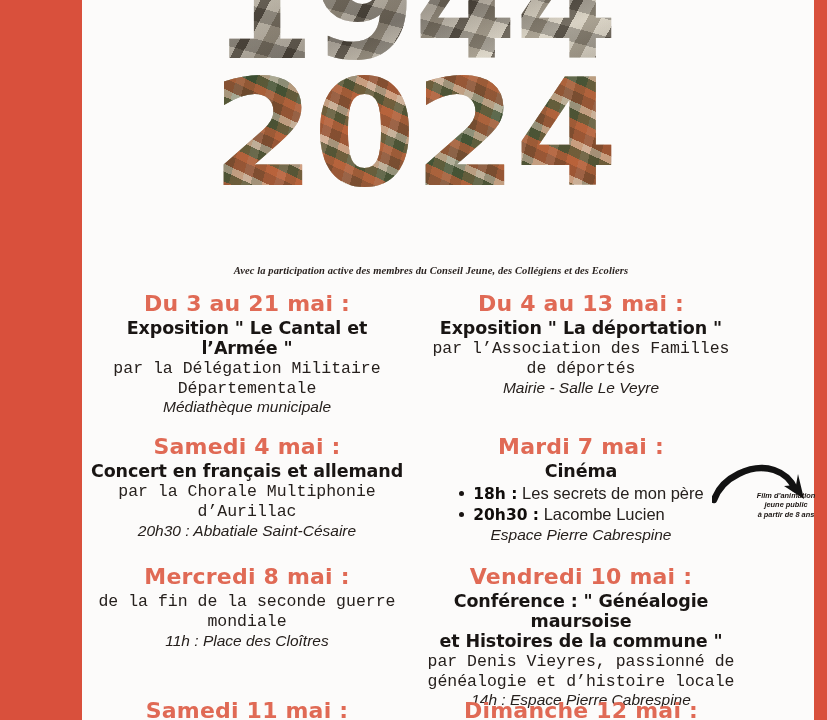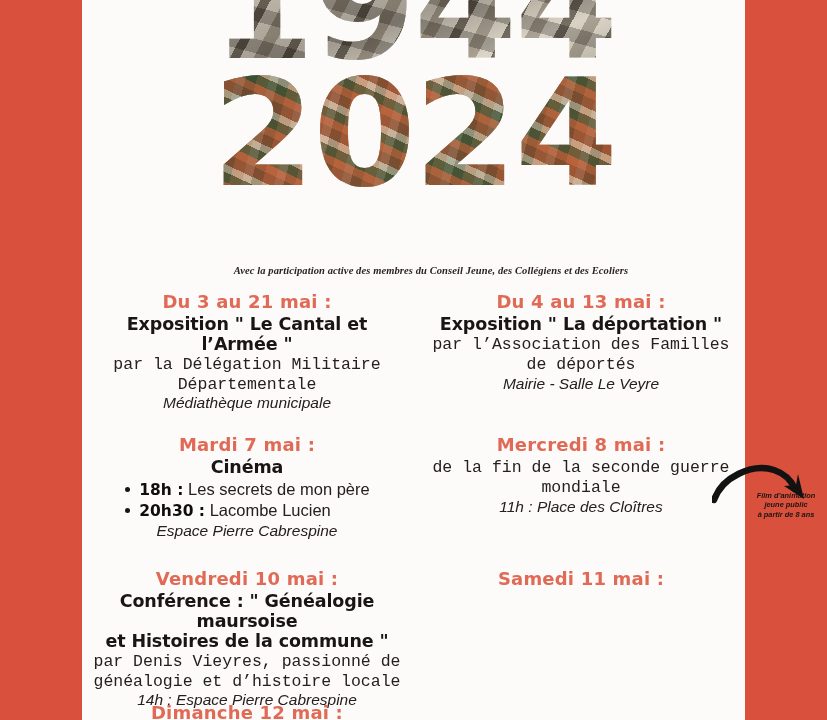--- a/index.html
+++ b/index.html
@@ -20,21 +20,21 @@
     height: 720px;
     background: #d9503c;
     overflow: hidden;
   }
 
   
   #panel {
     position: absolute;
     left: 82px;
     top: 0;
-    width: 663px;
+    width: 732px;
     height: 720px;
     background: #fcfbfa;
     overflow: hidden;
   }
 
   
   .years {
     position: absolute;
     left: 0;
     top: -56px;
@@ -97,21 +97,21 @@
     text-align: center;
     padding: 0 6px 0 6px;
   }
   .row-gap-a { height: 143px; }
   .row-gap-b { height: 130px; }
   .row-gap-c { height: 134px; }
 
   .ev-date {
     color: #e06a55;
     font-weight: bold;
-    font-size: 18px;
+    font-size: 22px;
     letter-spacing: .2px;
     margin-bottom: 3px;
     font-family: "DejaVu Sans", sans-serif;
   }
   .ev-title {
     color: #191513;
     font-weight: bold;
     font-size: 17.5px;
     line-height: 1.14;
     letter-spacing: -.1px;
@@ -215,20 +215,26 @@
         <div class="ev-place">Médiathèque municipale</div>
       </div>
       <div class="event row-gap-a">
         <div class="ev-date">Du 4 au 13 mai :</div>
         <div class="ev-title">Exposition " La déportation "</div>
         <div class="ev-sub" style="white-space:pre-line">par l’Association des Familles
 de déportés</div>
         <div class="ev-place">Mairie - Salle Le Veyre</div>
       </div>
 
+      <div class="event row-gap-b">
+        <div class="ev-date">Samedi 4 mai :</div>
+        <div class="ev-title">Concert en français et allemand</div>
+        <div class="ev-sub" style="white-space:pre-line">par la Chorale Multiphonie d’Aurillac</div>
+        <div class="ev-place">20h30 : Abbatiale Saint-Césaire</div>
+      </div>
       <div class="event row-gap-b">
         <div class="ev-date">Mardi 7 mai :</div>
         <div class="ev-title">Cinéma</div>
         <ul class="ev-bullets">
           <li>
             <b>18h :</b>
             <span>Les secrets de mon père</span>
           </li>
           <li>
             <b>20h30 :</b>

